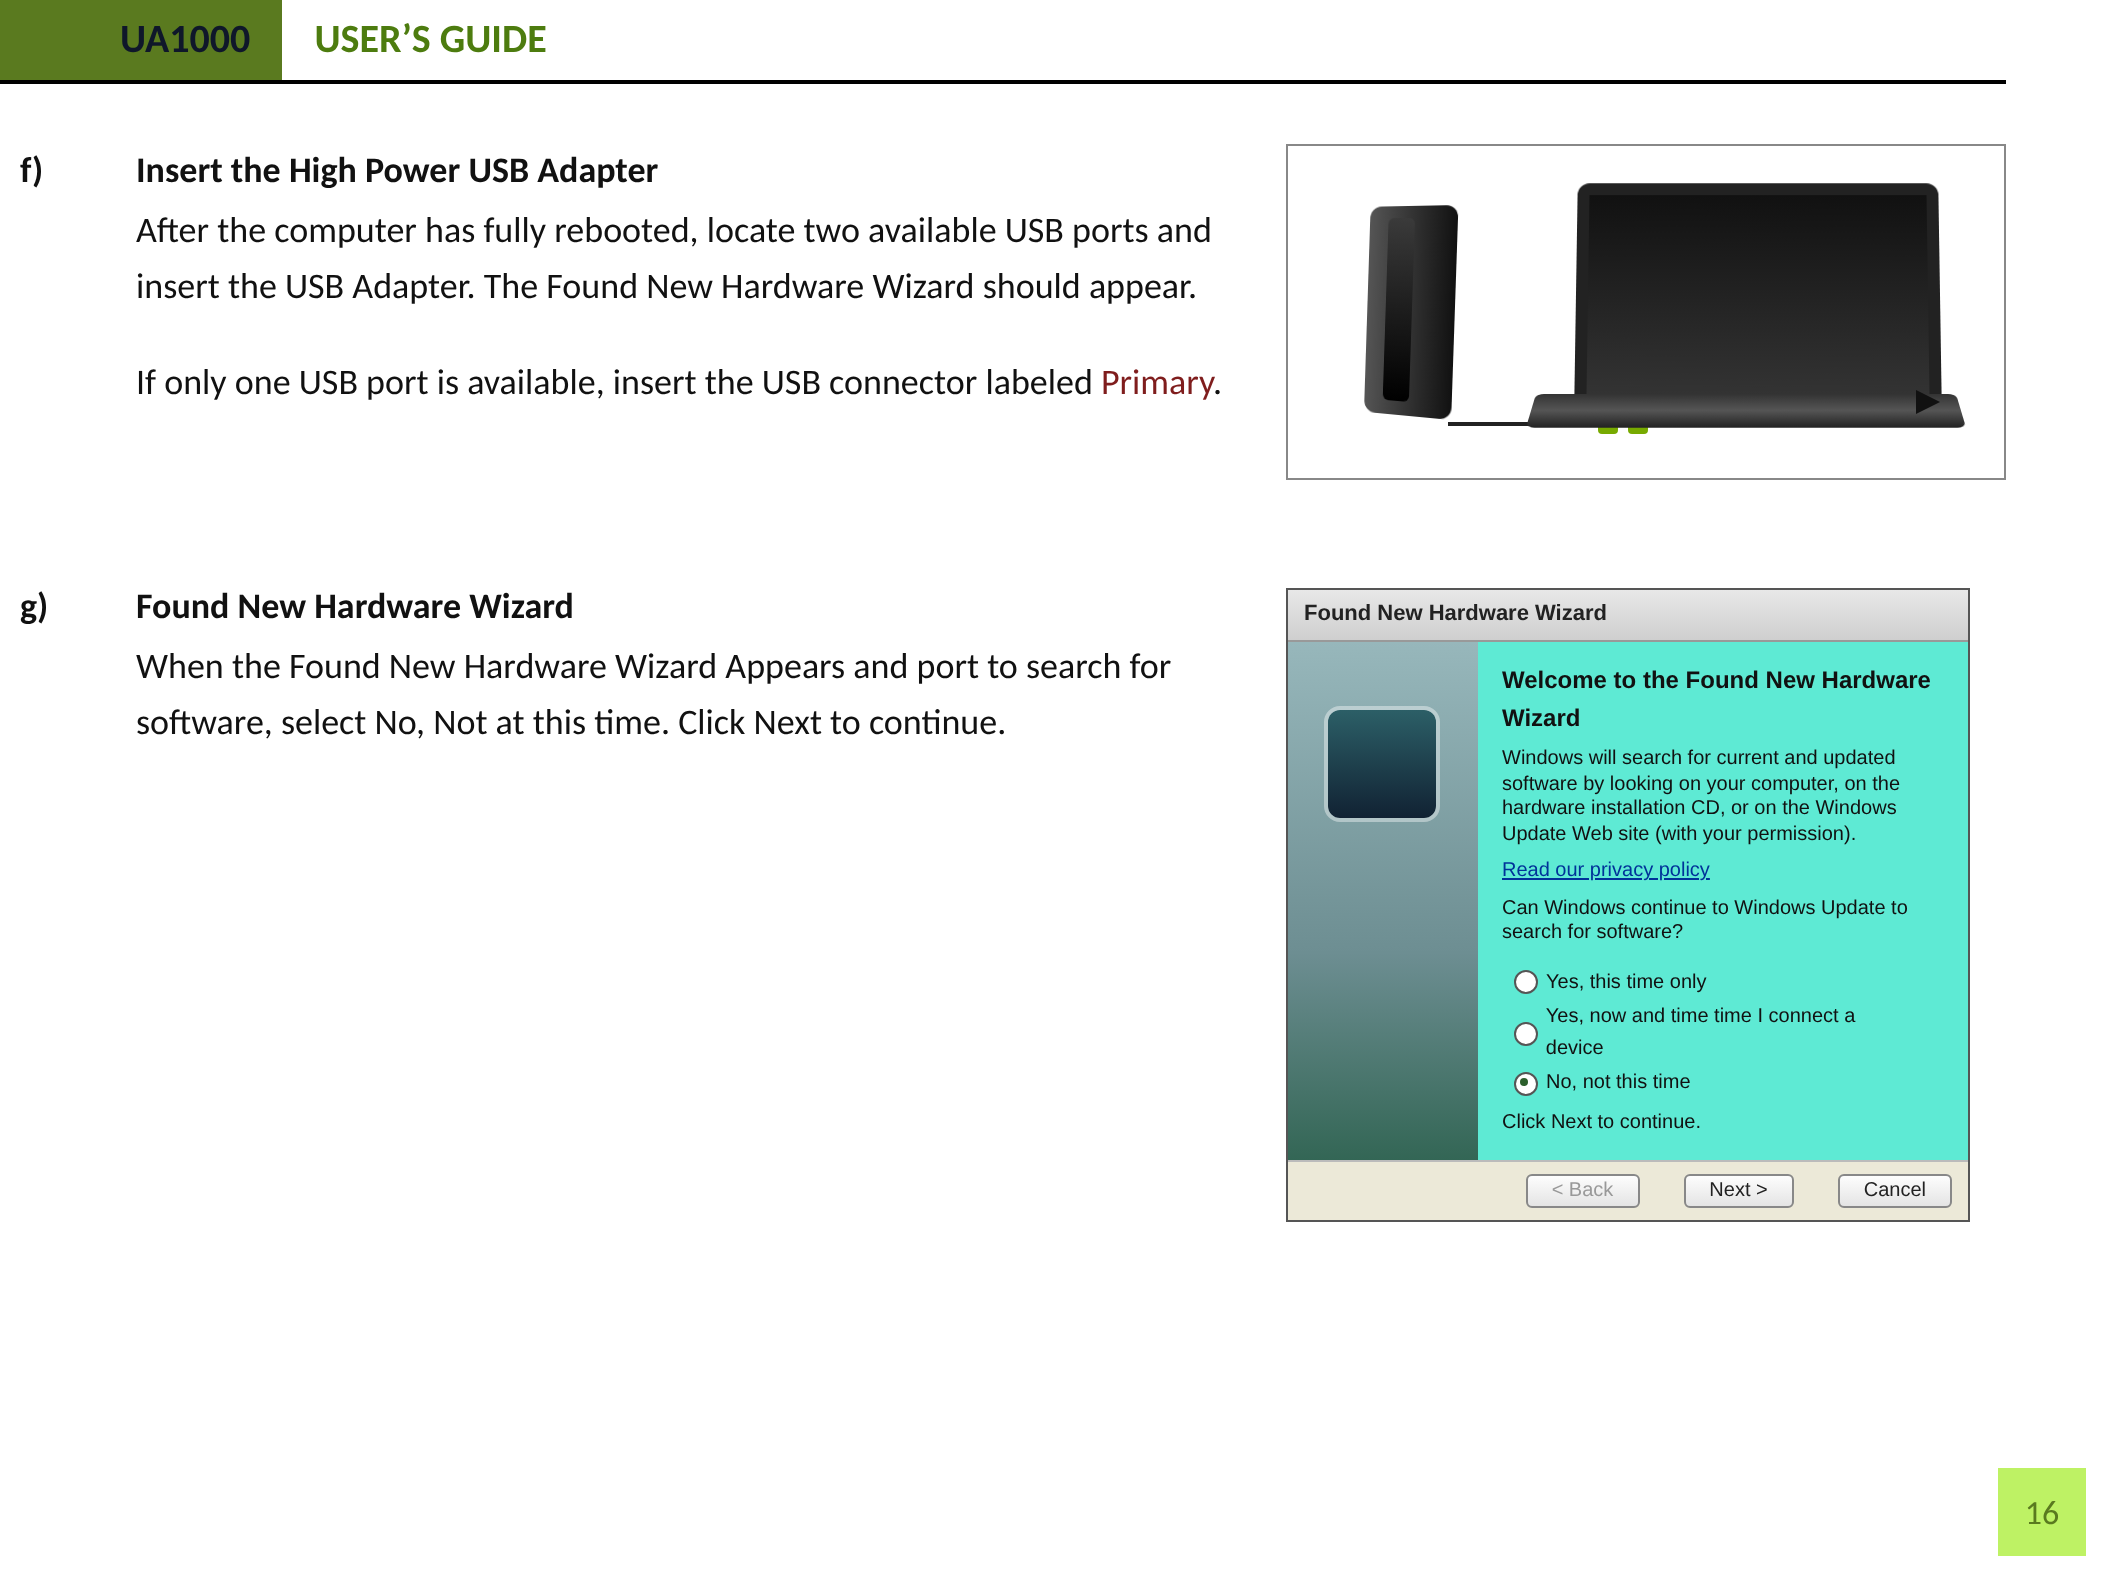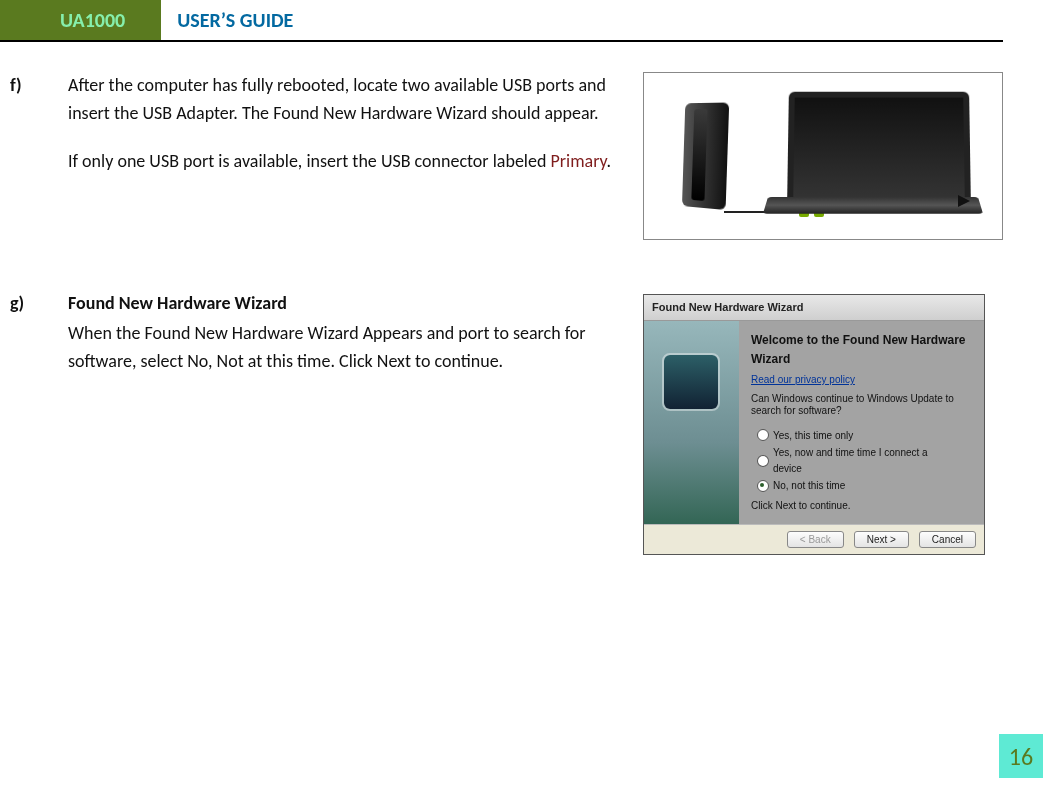--- a/index.html
+++ b/index.html
@@ -12,34 +12,34 @@
     overflow: hidden;
   }
   .header {
     display: flex;
     align-items: stretch;
     border-bottom: 2px solid #000;
     margin: 0 50px 0 0;
   }
   .header-badge {
     background: #5a7a1f;
-    color: #86efac;
+    color: #0f172a;
     font-weight: bold;
     font-size: 20px;
-    padding: 8px 36px 8px 60px;
+    padding: 8px 16px 8px 60px;
     display: flex;
     align-items: center;
   }
   .header-title {
     font-weight: bold;
     font-size: 20px;
     padding: 8px 16px;
     display: flex;
     align-items: center;
-    color: #0369a1;
+    color: #4d7c0f;
   }
   .content {
     padding: 30px 50px 0 10px;
     font-size: 18px;
     line-height: 1.55;
     color: #111;
   }
   .row {
     display: flex;
     gap: 24px;
@@ -137,21 +137,21 @@
     margin-top:4px;
   }
   .wiz-title {
     background: linear-gradient(#e8e8e8,#cfcfcf);
     border-bottom: 1px solid #999;
     padding: 4px 8px;
     font-weight: bold;
     font-size: 11px;
     color: #222;
   }
-  .wiz-body { display: flex; background: #a3a3a3; }
+  .wiz-body { display: flex; background: #5eead4; }
   .wiz-left {
     width: 95px;
     background: linear-gradient(#97b7bb,#6d8e92 60%,#365 100%);
     position: relative;
   }
   .wiz-left .dev {
     position: absolute; top: 34px; left: 20px;
     width: 54px; height: 54px;
     background: linear-gradient(#2c5f67,#123);
     border-radius: 6px;
@@ -166,51 +166,52 @@
   .radio {
     width: 10px; height: 10px; border-radius: 50%;
     border: 1px solid #555; background: #fff; position: relative;
   }
   .radio.sel:after {
     content: ""; position: absolute; top: 2px; left: 2px;
     width: 4px; height: 4px; background: #2c5f2c; border-radius: 50%;
   }
   .wiz-footer {
     background: #ece9d8; border-top: 1px solid #bbb;
-    padding: 6px 8px; display: flex; justify-content: flex-end; gap: 10px;
+    padding: 6px 8px; display: flex; justify-content: flex-end; gap: 22px;
   }
   .wiz-btn {
     font-size: 10px; font-family: Tahoma, Arial, sans-serif;
     padding: 2px 12px; border: 1px solid #888; border-radius: 3px;
     background: linear-gradient(#fdfdfd,#e4e4e4);
     color: #222; cursor: pointer;
   }
   .wiz-btn.disabled { color: #999; cursor: default; }
 
   .pagenum {
     position: absolute; right: 10px; bottom: 14px;
-    background: #5eead4; color: #5a7a1f;
+    background: #bef264; color: #5a7a1f;
     width: 44px; height: 44px;
-    font-size: 24px; font-weight: 400;
+    font-size: 17px; font-weight: 400;
     display: flex; align-items: center; justify-content: center;
   }
 </style>
 </head>
 <body>
 
 <div class="header">
   <div class="header-badge">UA1000</div>
   <div class="header-title">USER’S GUIDE</div>
 </div>
 
 <div class="content">
 
   <div class="row">
     <div class="marker">f)</div>
     <div class="textcol">
+      <div class="heading">Insert the High Power USB Adapter</div>
       <p>After the computer has fully rebooted, locate two available USB ports and insert the USB Adapter. The Found New Hardware Wizard should appear.</p>
       <p>
         <span>If only one USB port is available, insert the USB connector labeled </span><span class="accent">Primary</span><span>.</span>
       </p>
     </div>
     <div class="figure">
       <div class="fig-border">
         <div class="illus1">
           <div class="adapter"></div>
           <div class="cable"></div>
@@ -233,20 +234,21 @@
     </div>
     <div class="figure">
       <div class="wizard">
         <div class="wiz-title">Found New Hardware Wizard</div>
         <div class="wiz-body">
           <div class="wiz-left">
             <div class="dev"></div>
           </div>
           <div class="wiz-right">
             <h3>Welcome to the Found New Hardware Wizard</h3>
+            <p>Windows will search for current and updated software by looking on your computer, on the hardware installation CD, or on the Windows Update Web site (with your permission).</p>
             <p><span class="wiz-link">Read our privacy policy</span></p>
             <p>Can Windows continue to Windows Update to search for software?</p>
             <div class="wiz-options">
               <div class="wiz-opt">
                 <span class="radio"></span>
                 <span>Yes, this time only</span>
               </div>
               <div class="wiz-opt">
                 <span class="radio"></span>
                 <span>Yes, now and time time I connect a device</span>

